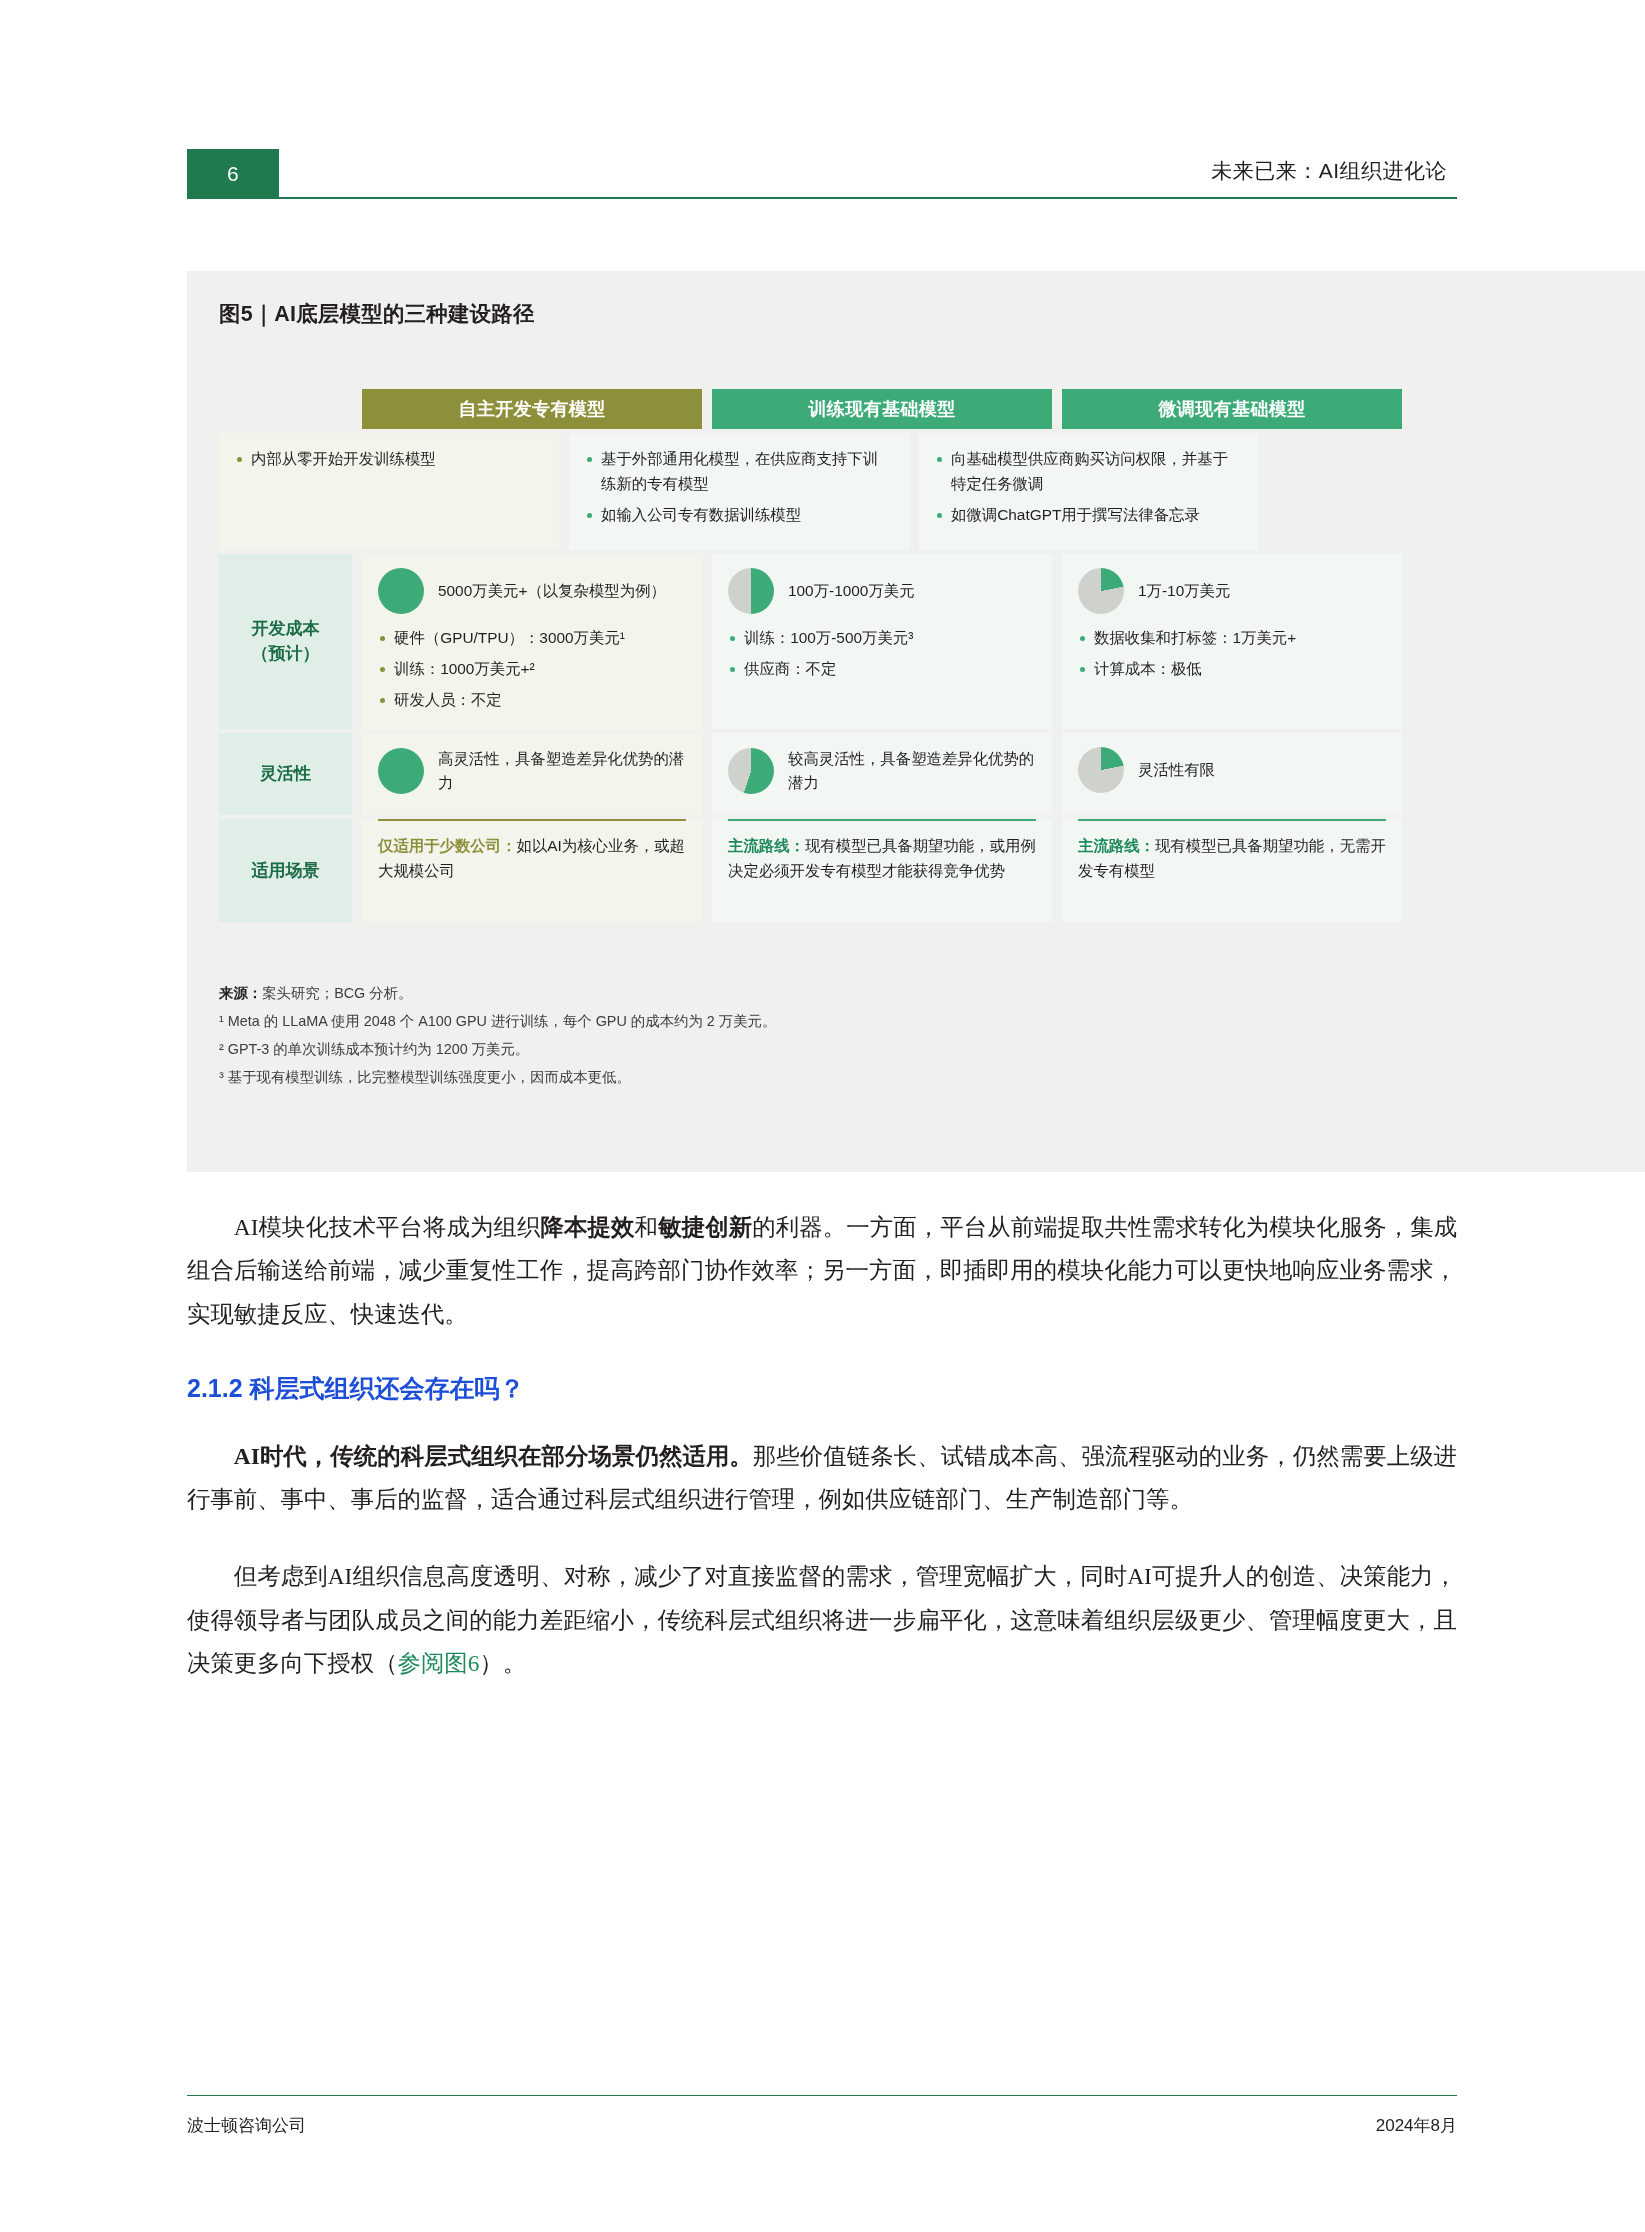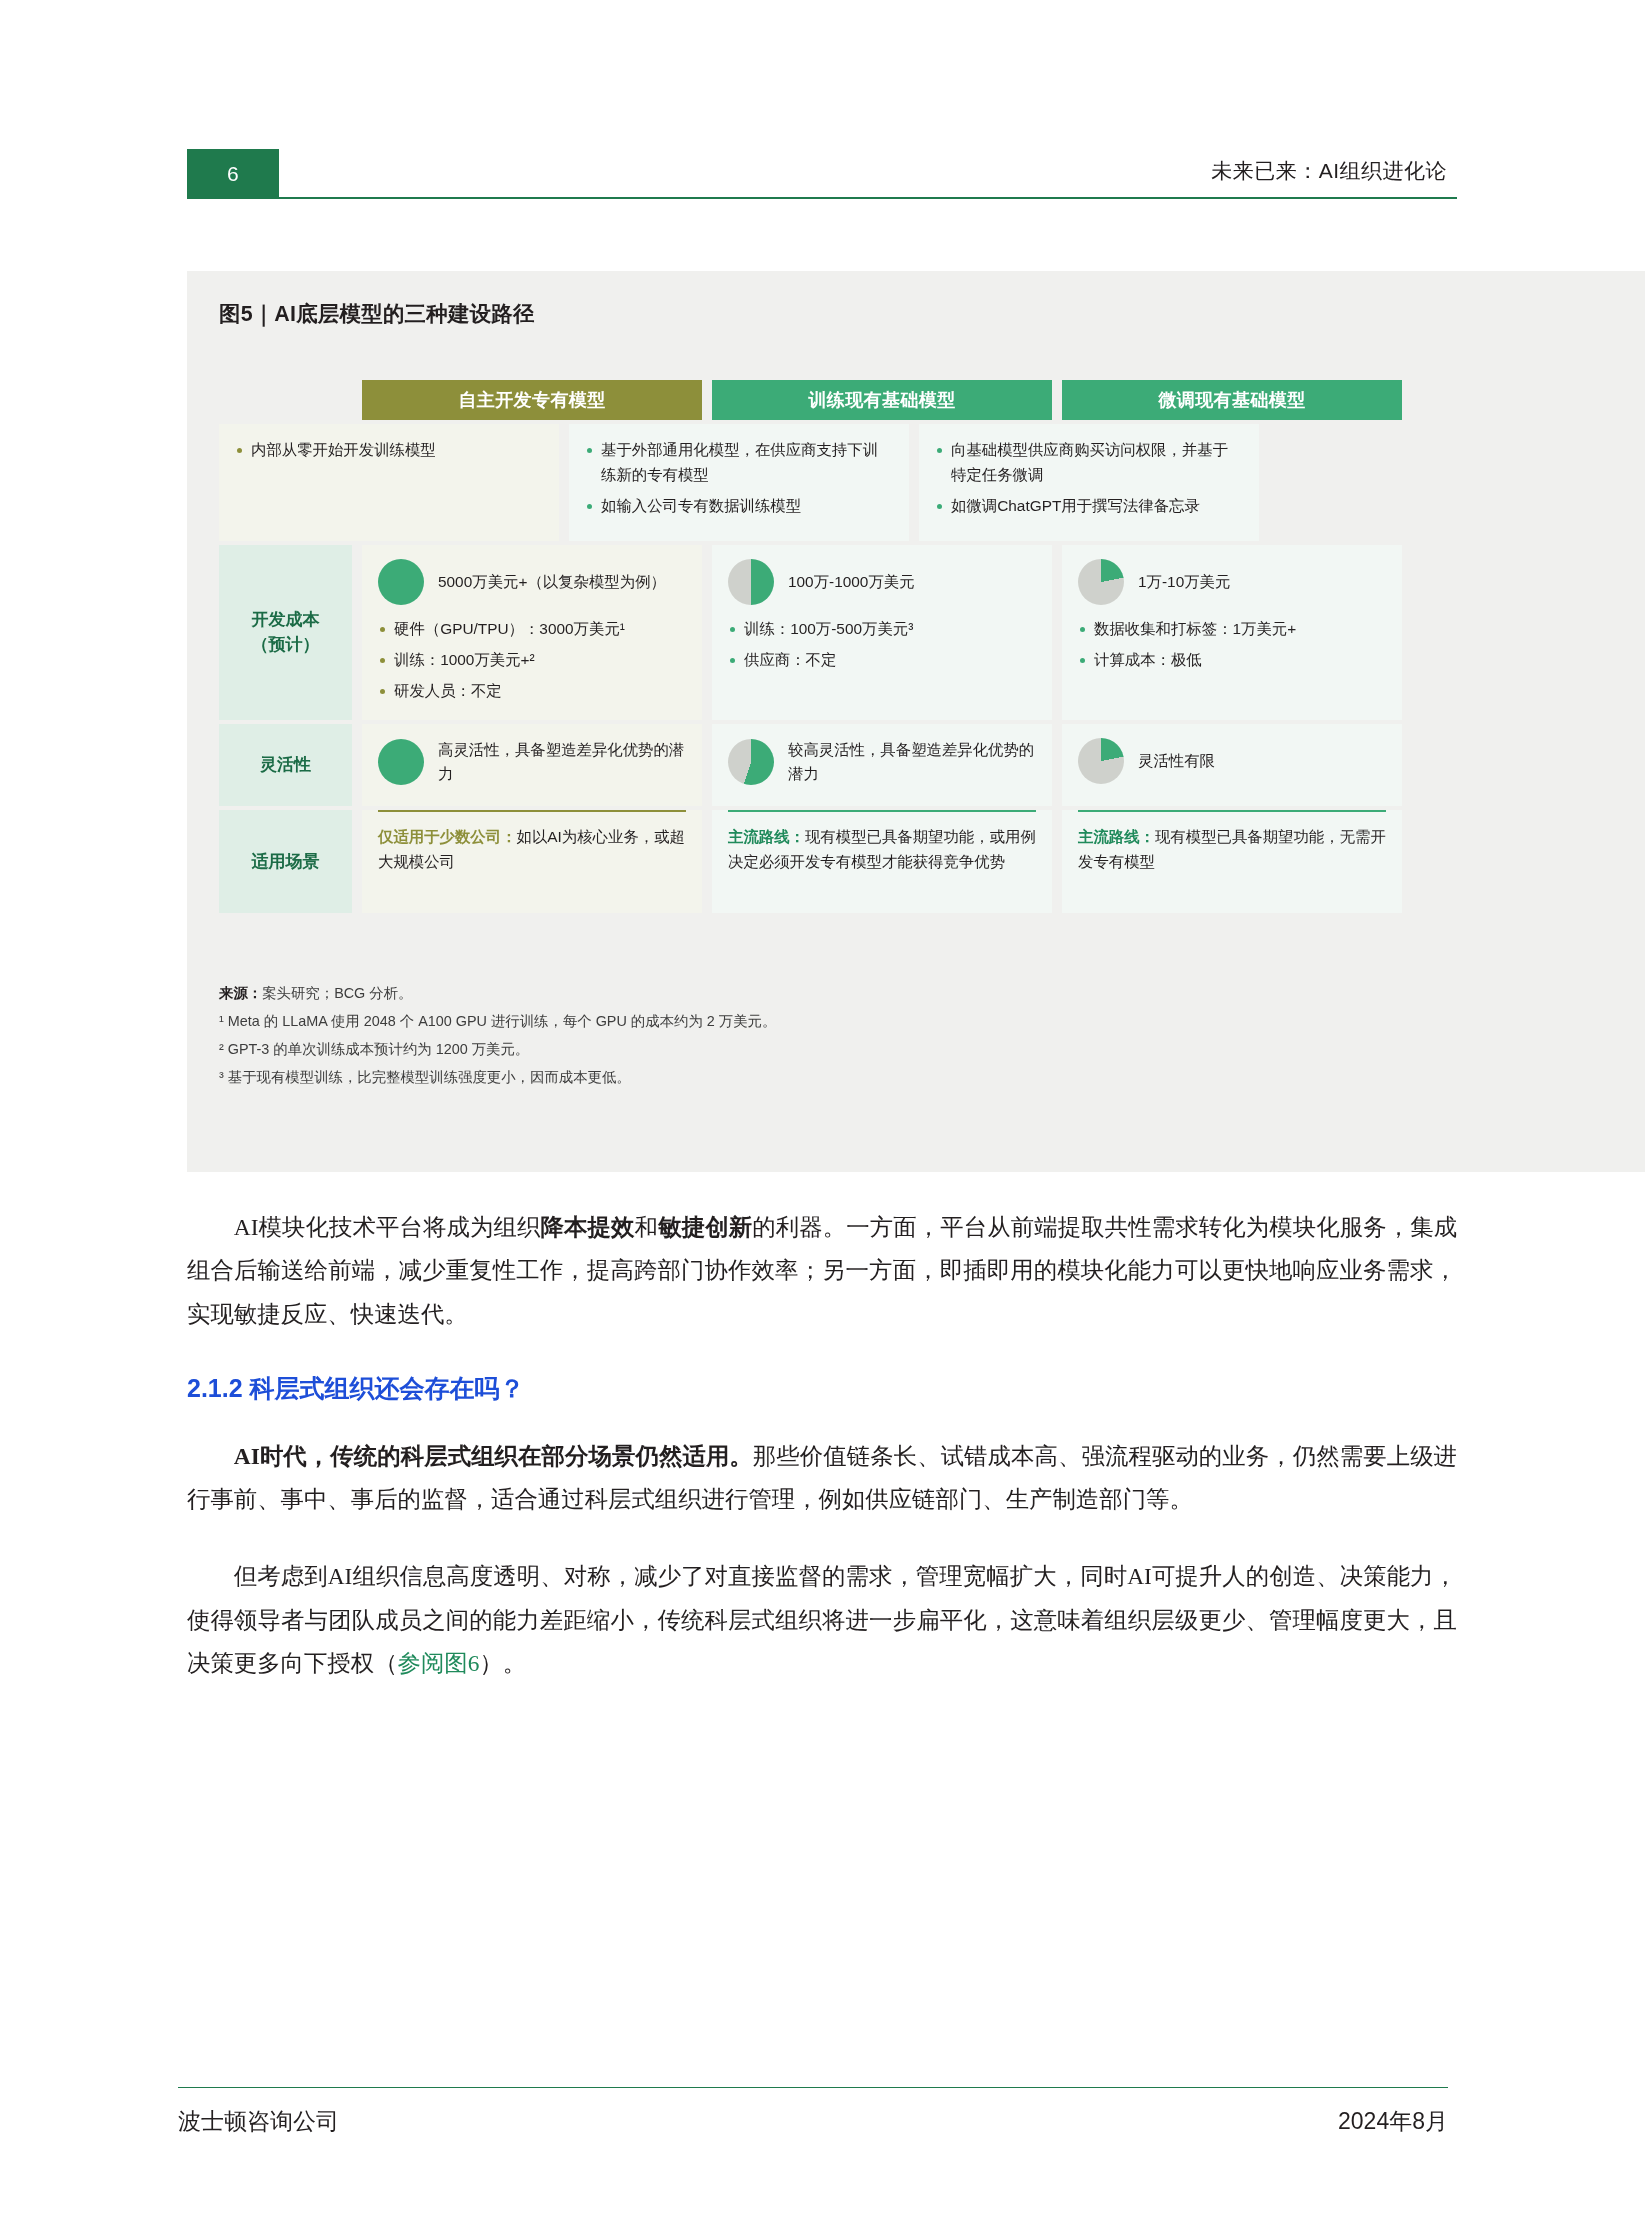--- a/index.html
+++ b/index.html
@@ -69,21 +69,21 @@
     left: 32px;
     font-size: 21.4px;
     font-weight: bold;
     color: #231f20;
     letter-spacing: 0.3px;
   }
 
   
   .ex-table {
     position: absolute;
-    top: 109px;
+    top: 118px;
     left: 32px;
     width: 1204px;
   }
   .ex-row { display: flex; align-items: stretch; }
   .col-label { width: 133px; flex: 0 0 133px; margin-right: 10px; }
   .col-a, .col-b, .col-c { width: 340px; flex: 0 0 340px; }
   .col-a { margin-right: 10px; }
   .col-b { margin-right: 10px; }
 
   .chead {
@@ -191,27 +191,27 @@
     font-weight: bold;
     color: #1d4ed8;
     font-family: "Liberation Sans", sans-serif;
   }
   .green-ref { color: #1f8a5b; }
 
   
   .footer {
     position: absolute;
     bottom: 96px;
-    left: 178px;
+    left: 187px;
     width: 1270px;
     border-top: 1.5px solid #1f7a4d;
     padding-top: 18px;
     display: flex;
     justify-content: space-between;
-    font-size: 23px;
+    font-size: 17px;
     color: #231f20;
   }
 </style>
 </head>
 <body>
 
 <div class="page">
 
   <div class="header">
     <div class="header-num">6</div>

